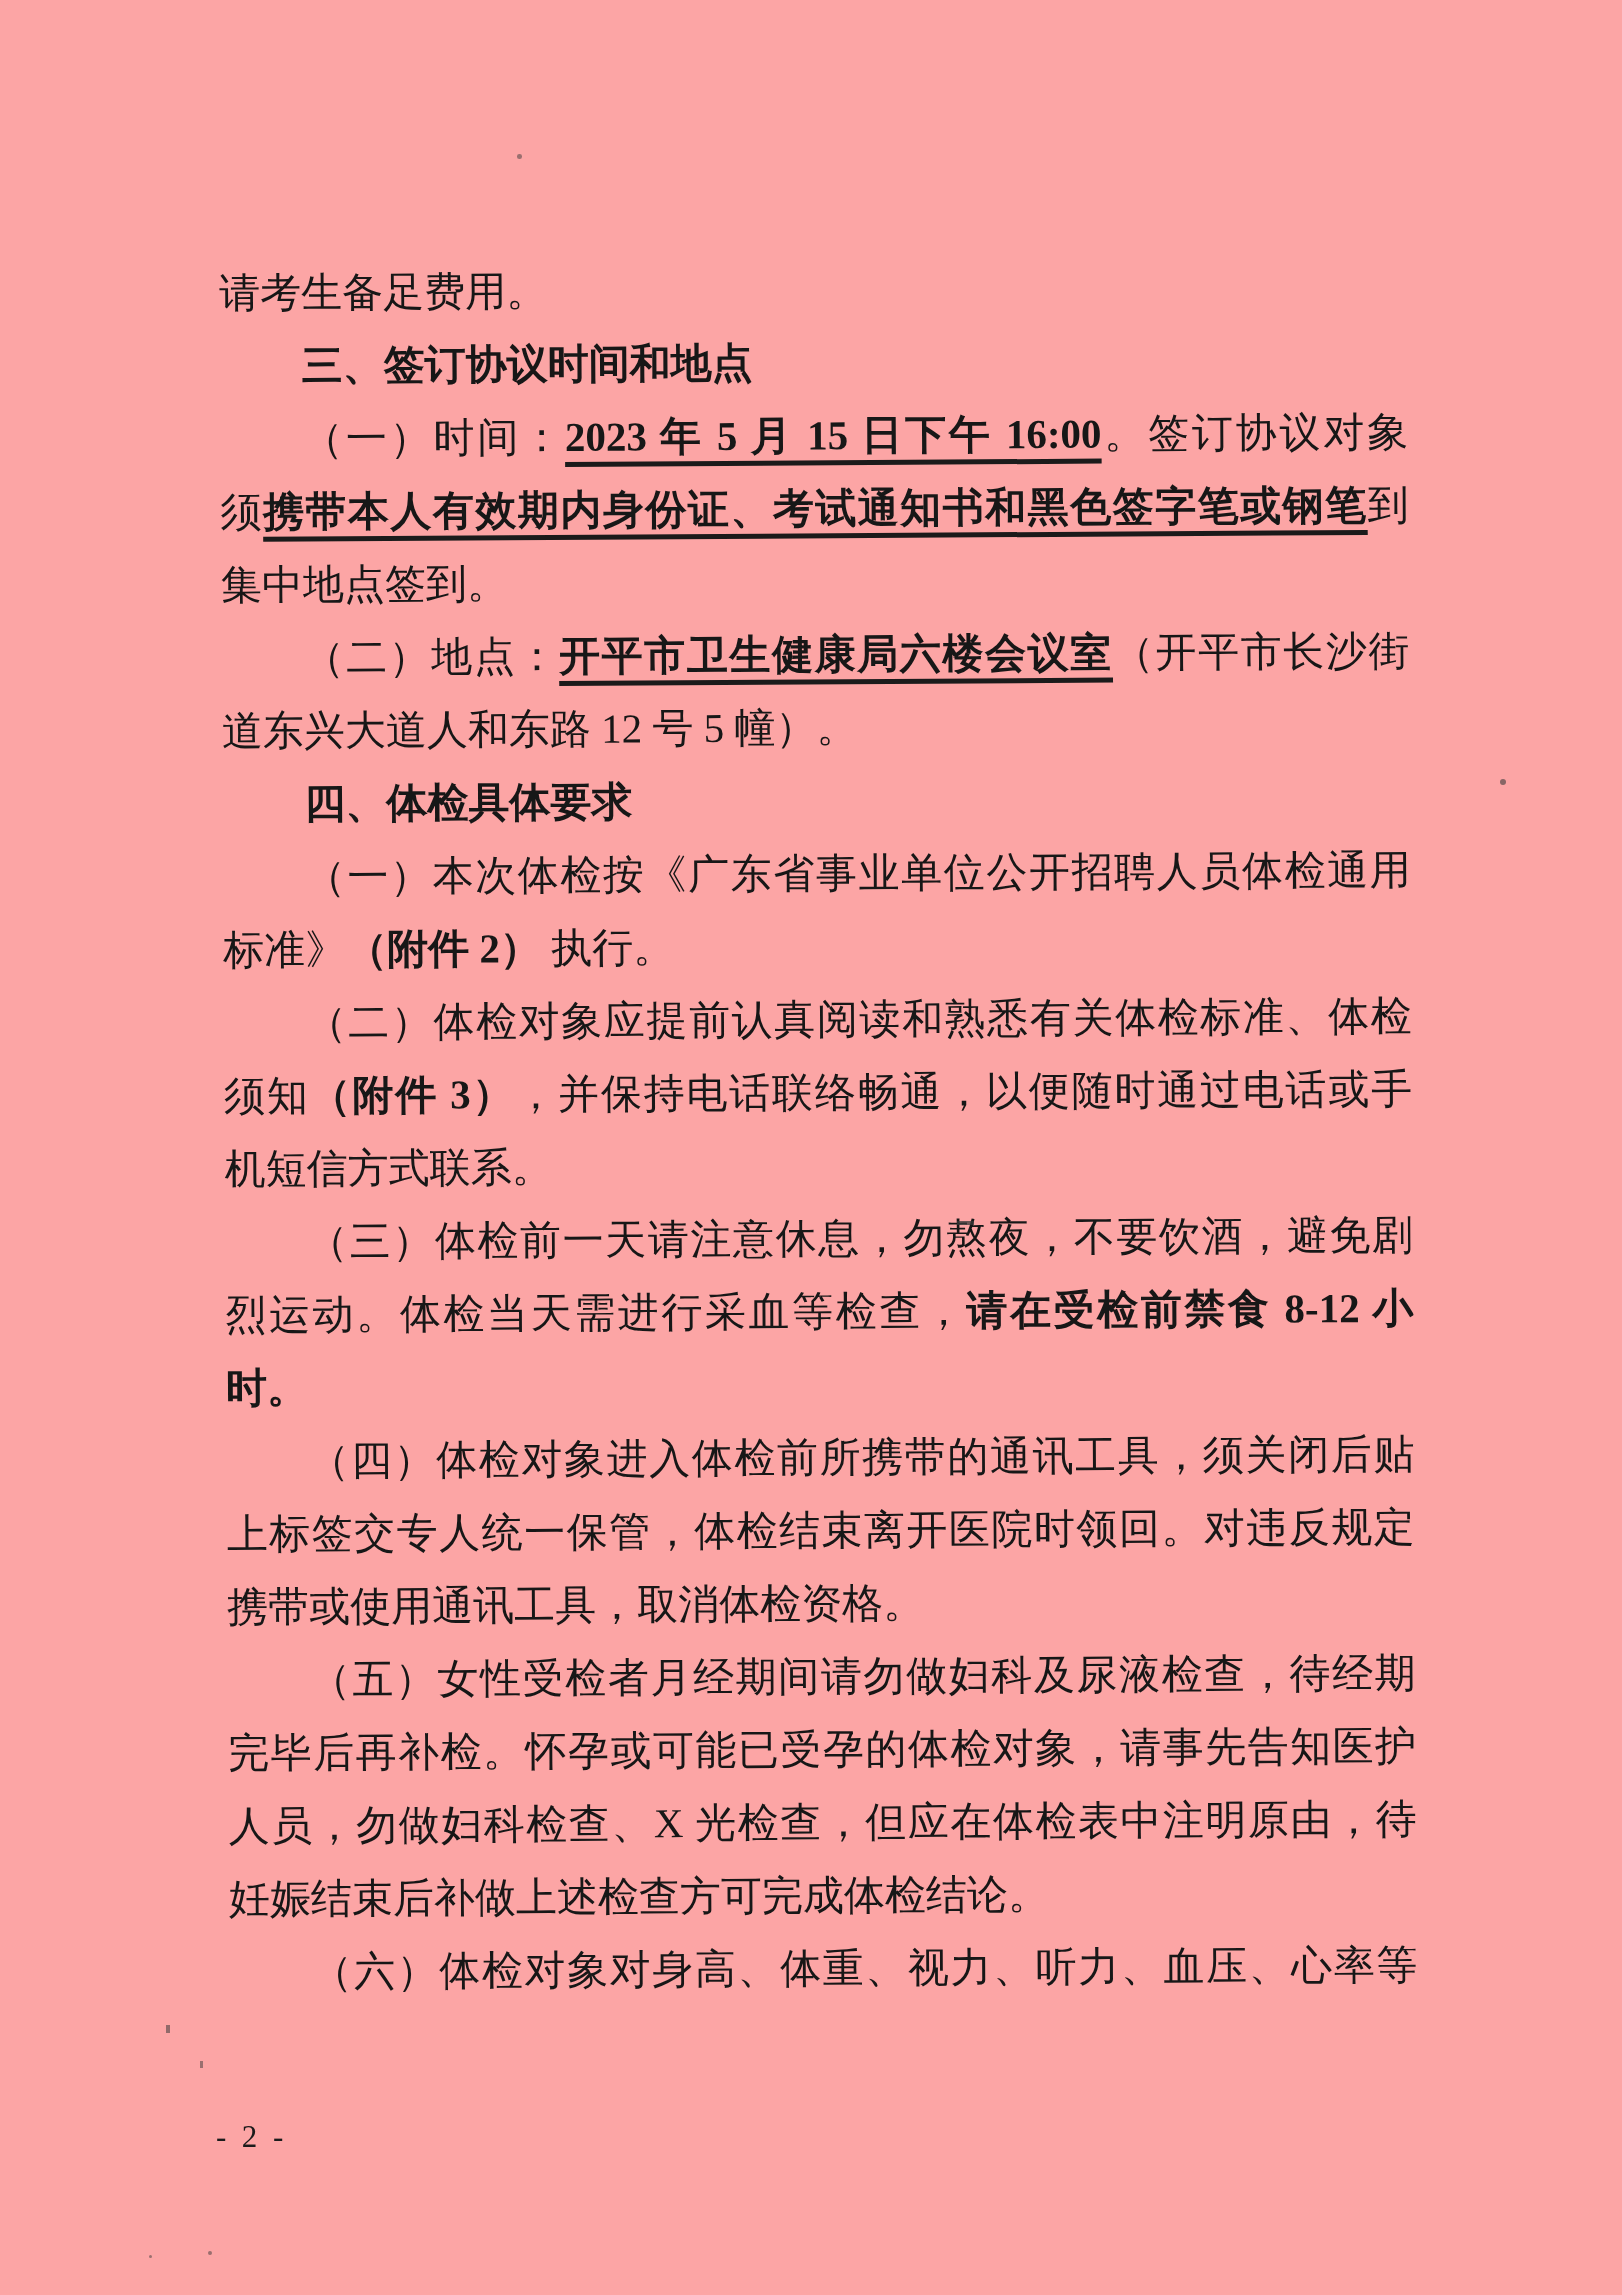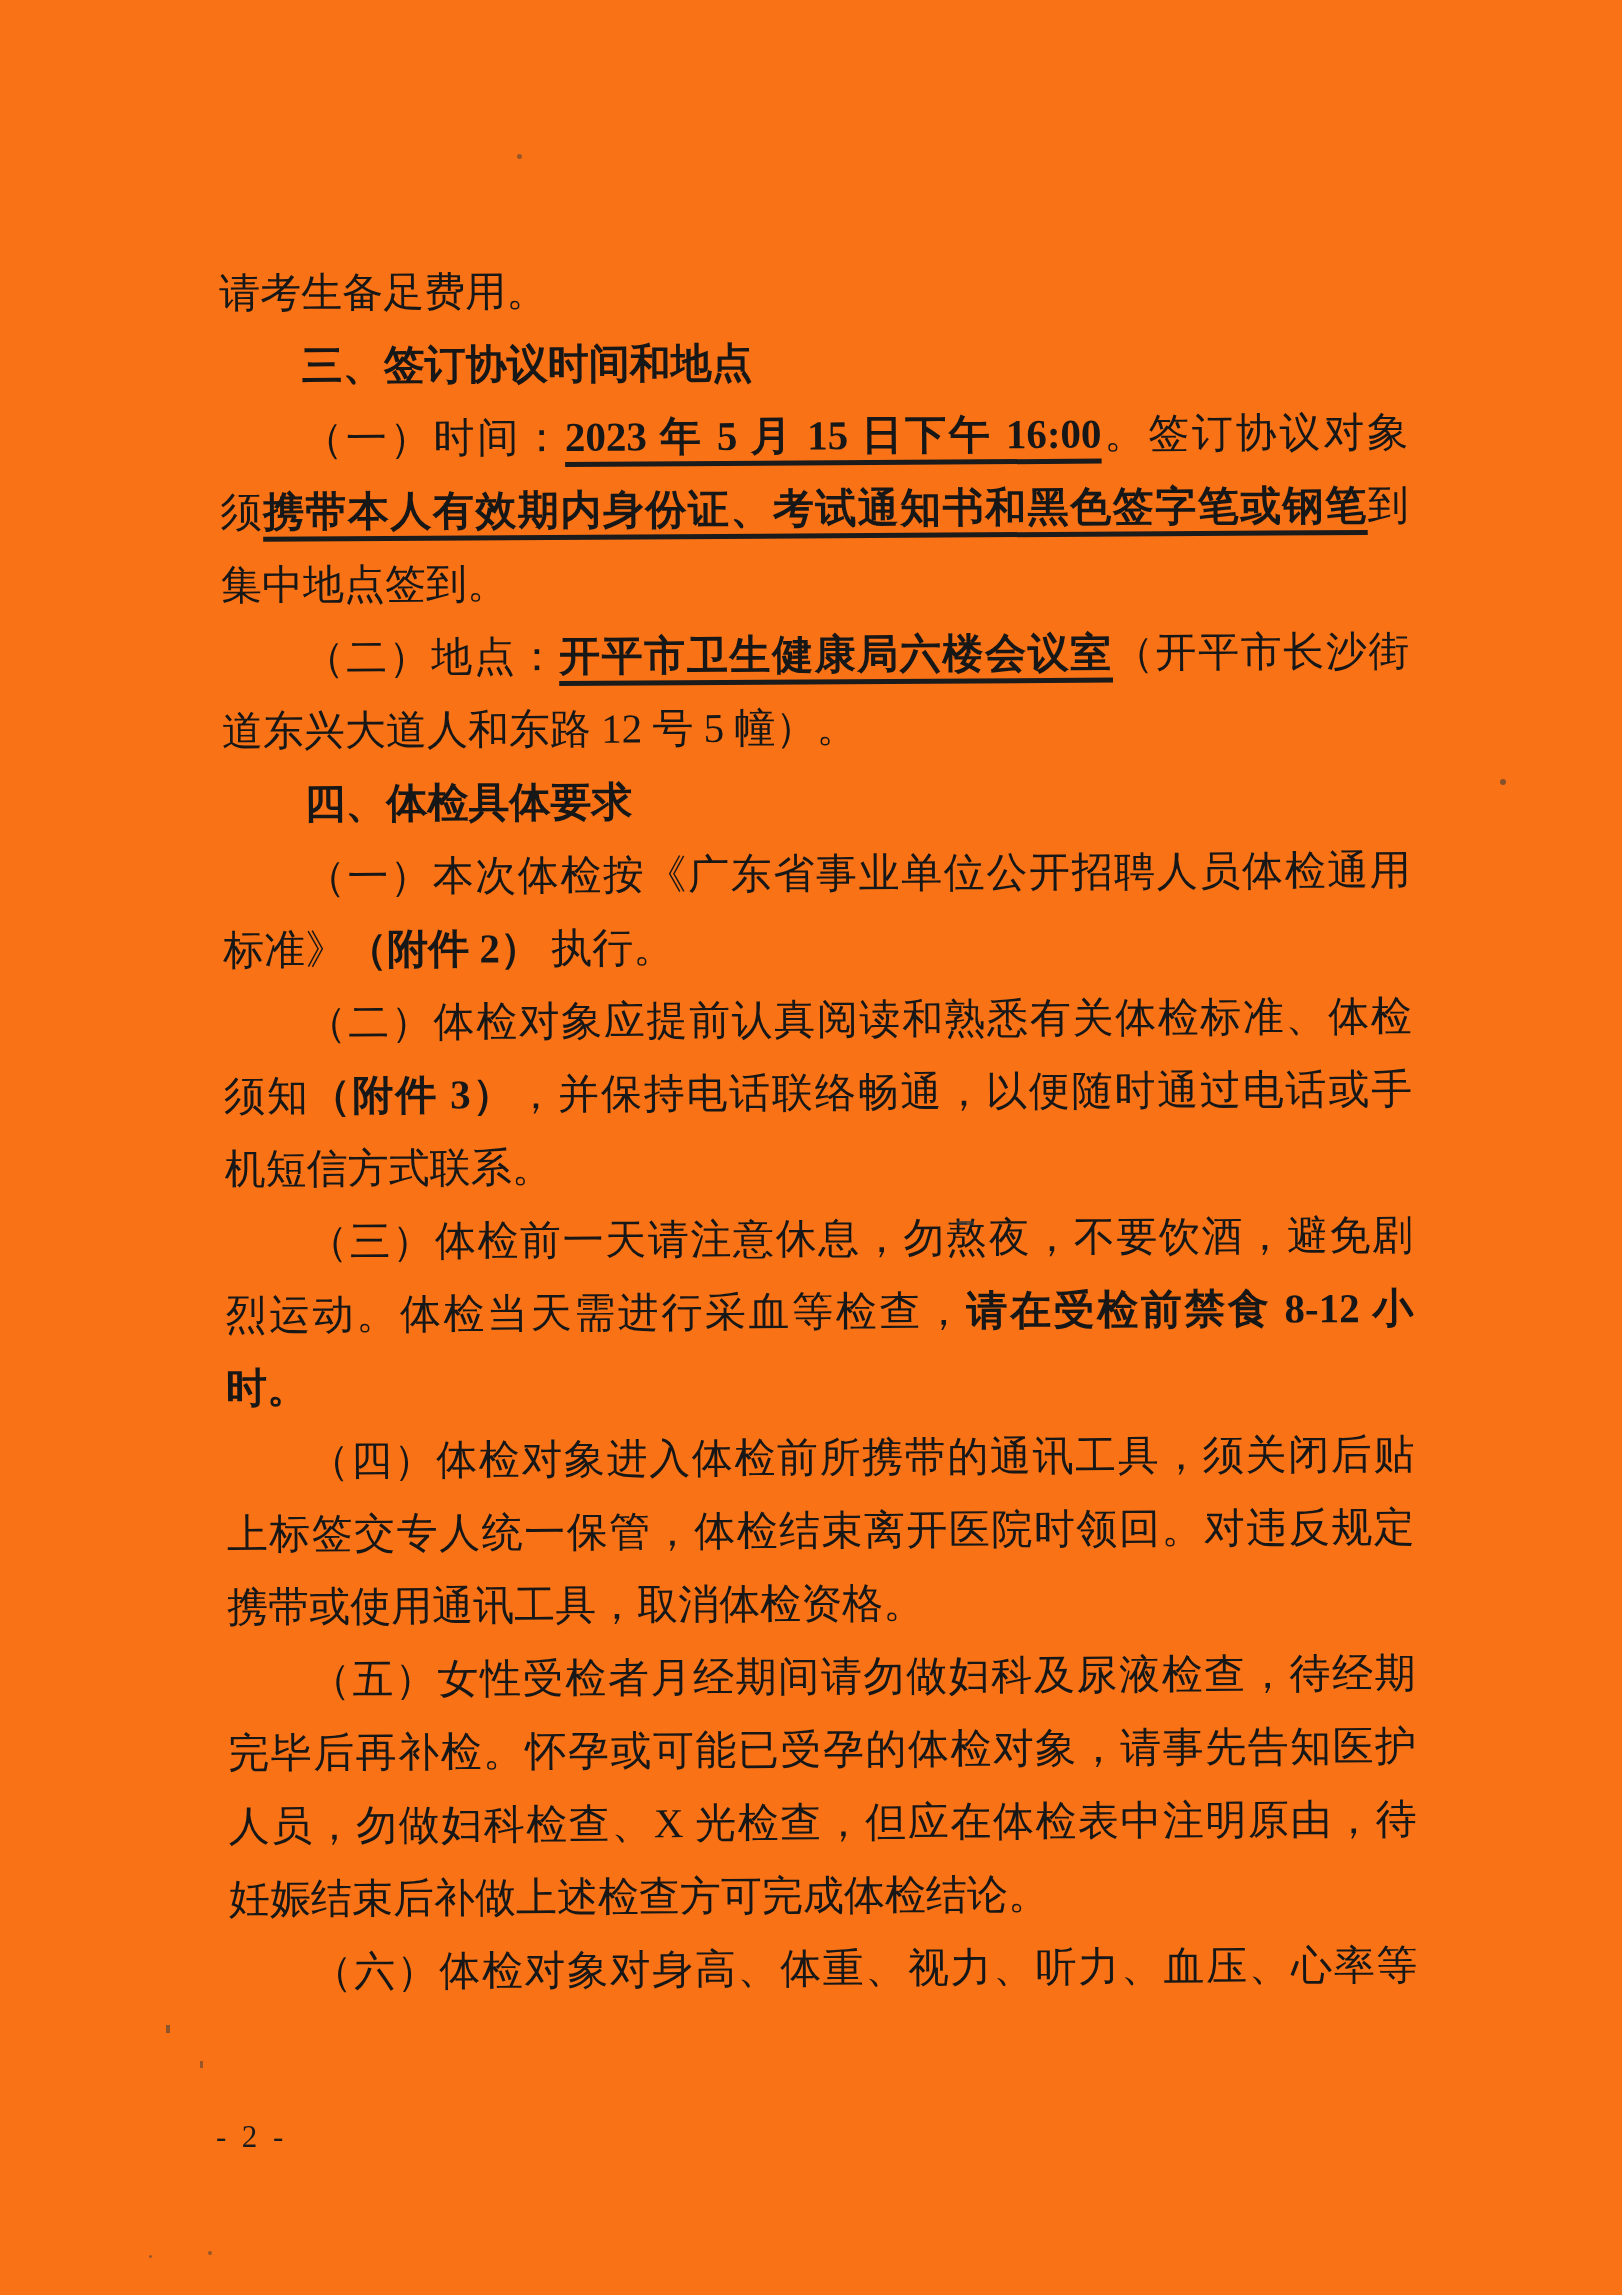--- a/index.html
+++ b/index.html
@@ -1,19 +1,19 @@
 <!DOCTYPE html>
 <html lang="zh" style="font-size:10.5px"><head>
 <meta charset="utf-8">
 <style>
   html,body{margin:0;padding:0;background:#e8e8e8;}
   .page{
     position:relative;
     width:1623px;height:2295px;
-    background:#f97316;
+    background:#fca5a5;
     overflow:hidden;
     font-family:"Liberation Serif","DejaVu Serif",serif;
     color:#171717;
   }
   .doc-body{
     position:absolute;
     left:219px;top:257px;
     width:1188px;
     transform:rotate(-0.35deg);
     transform-origin:top left;

